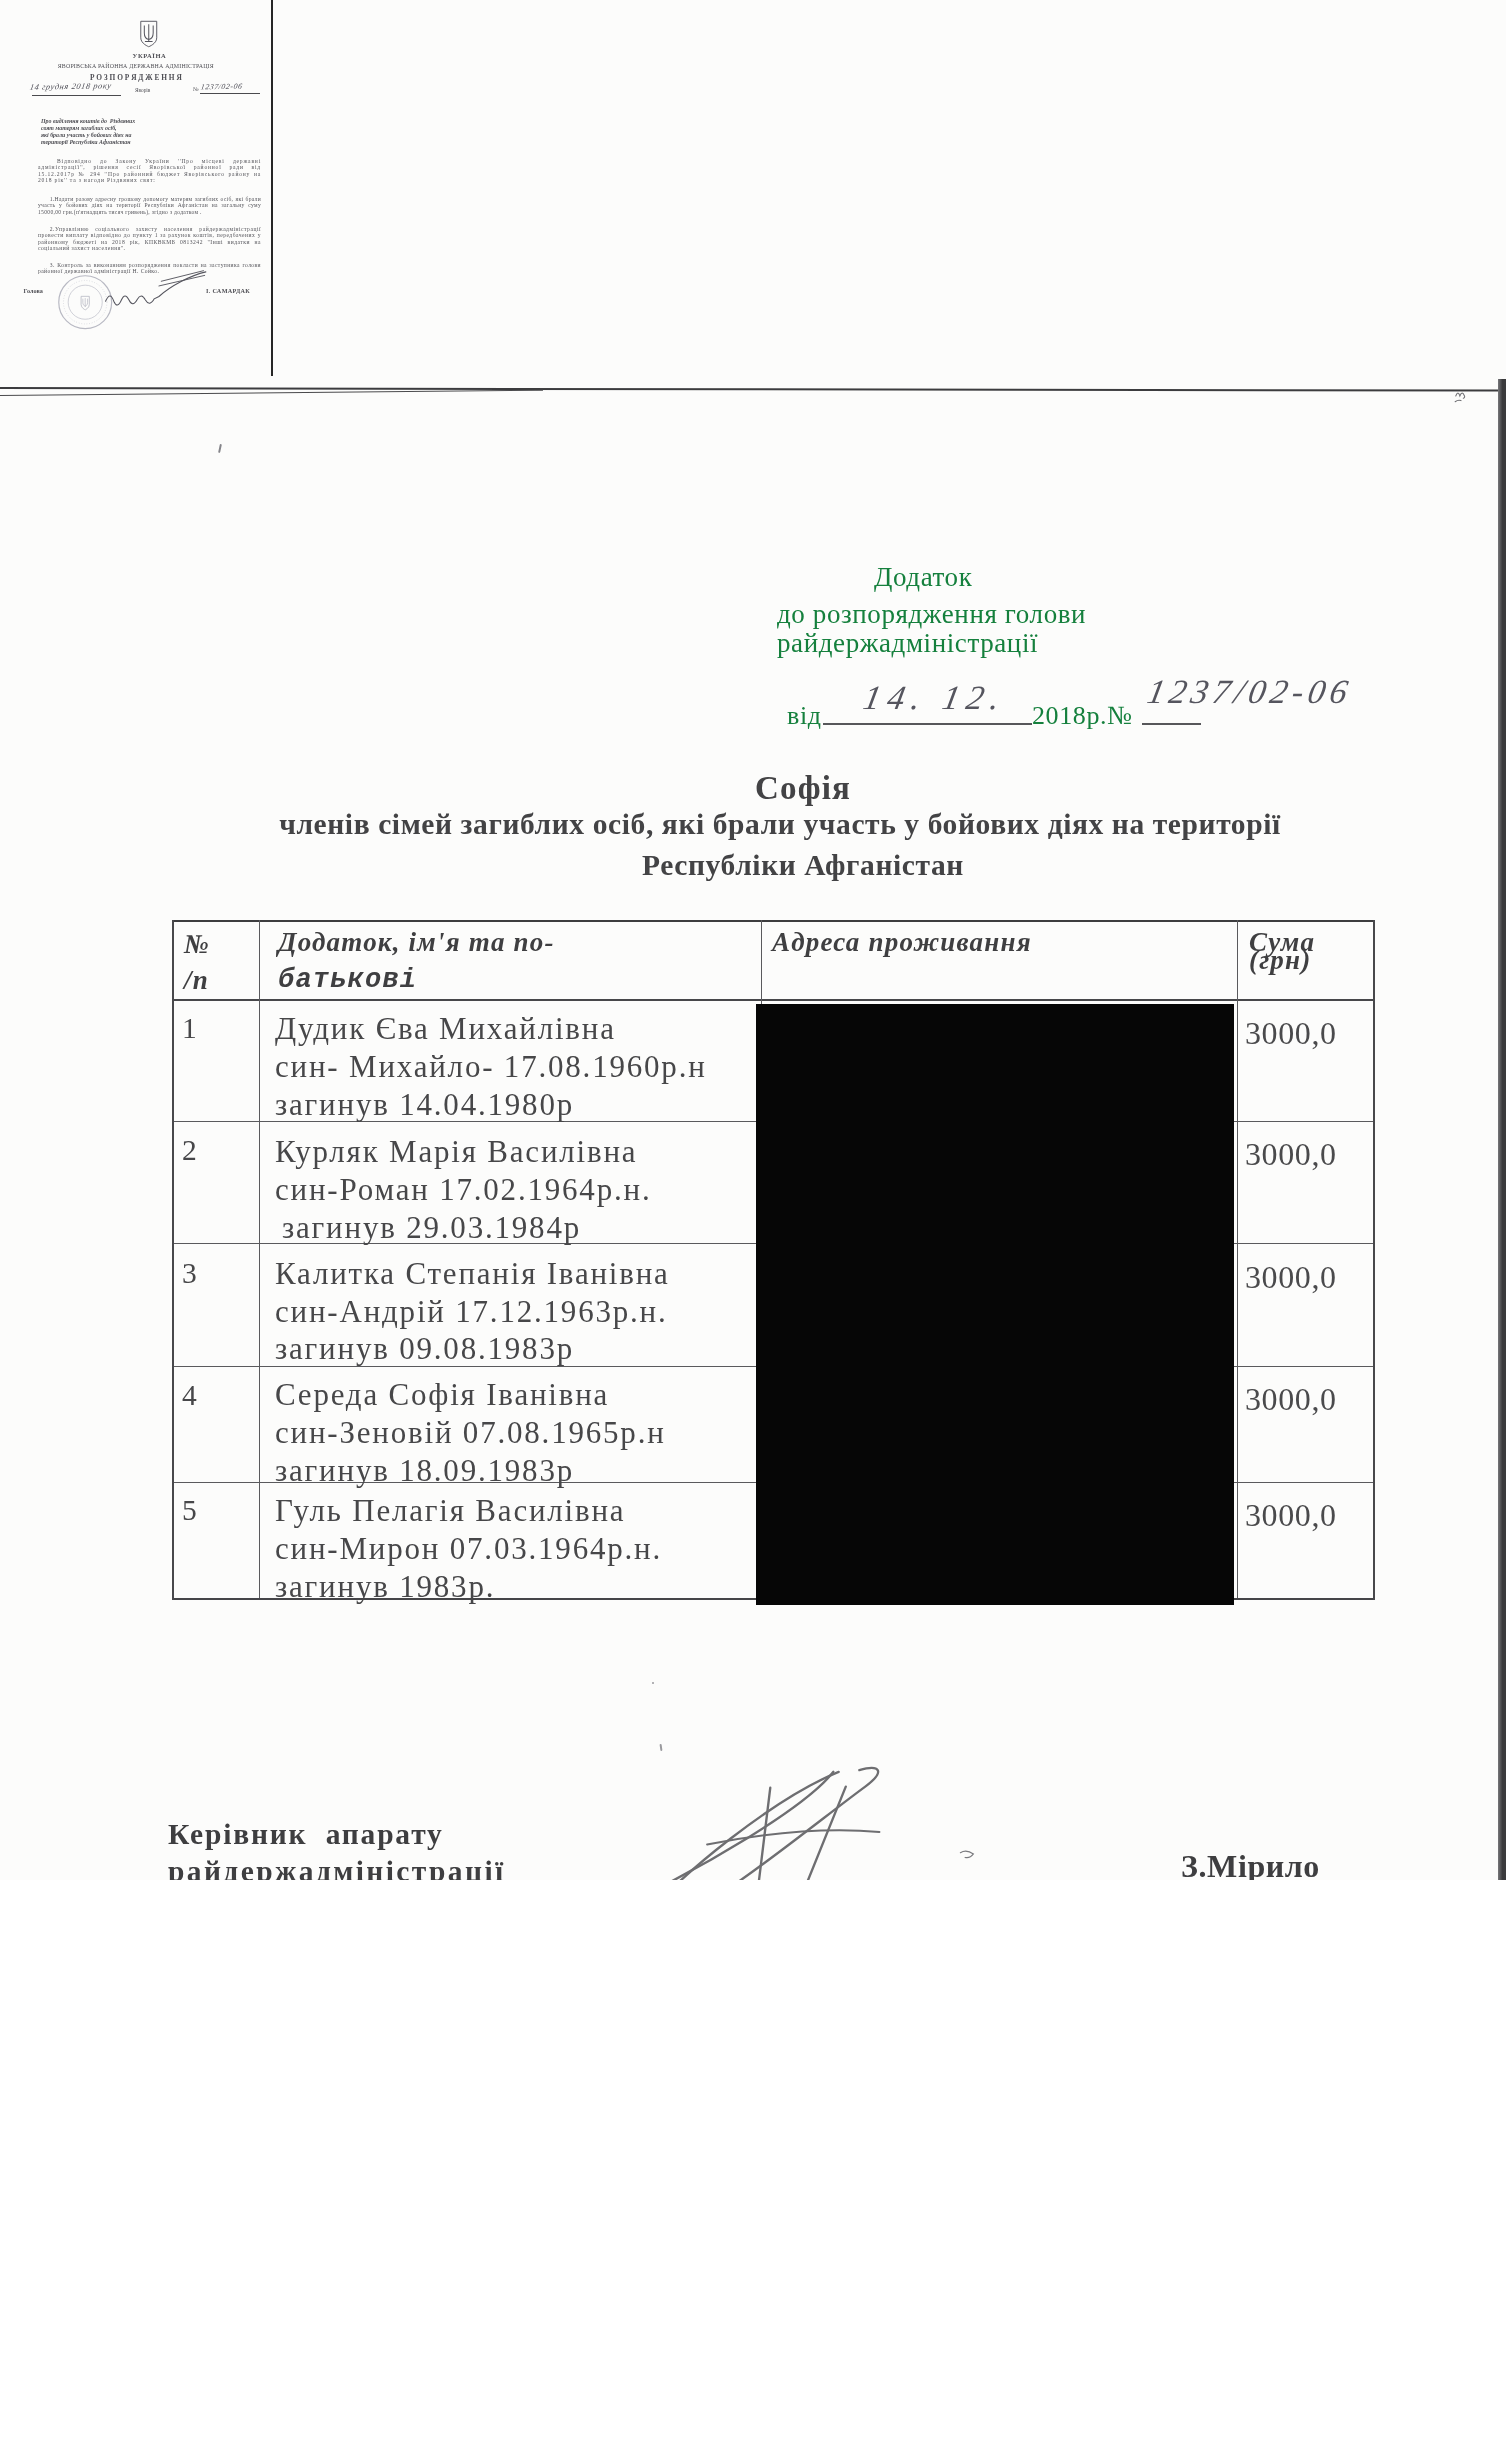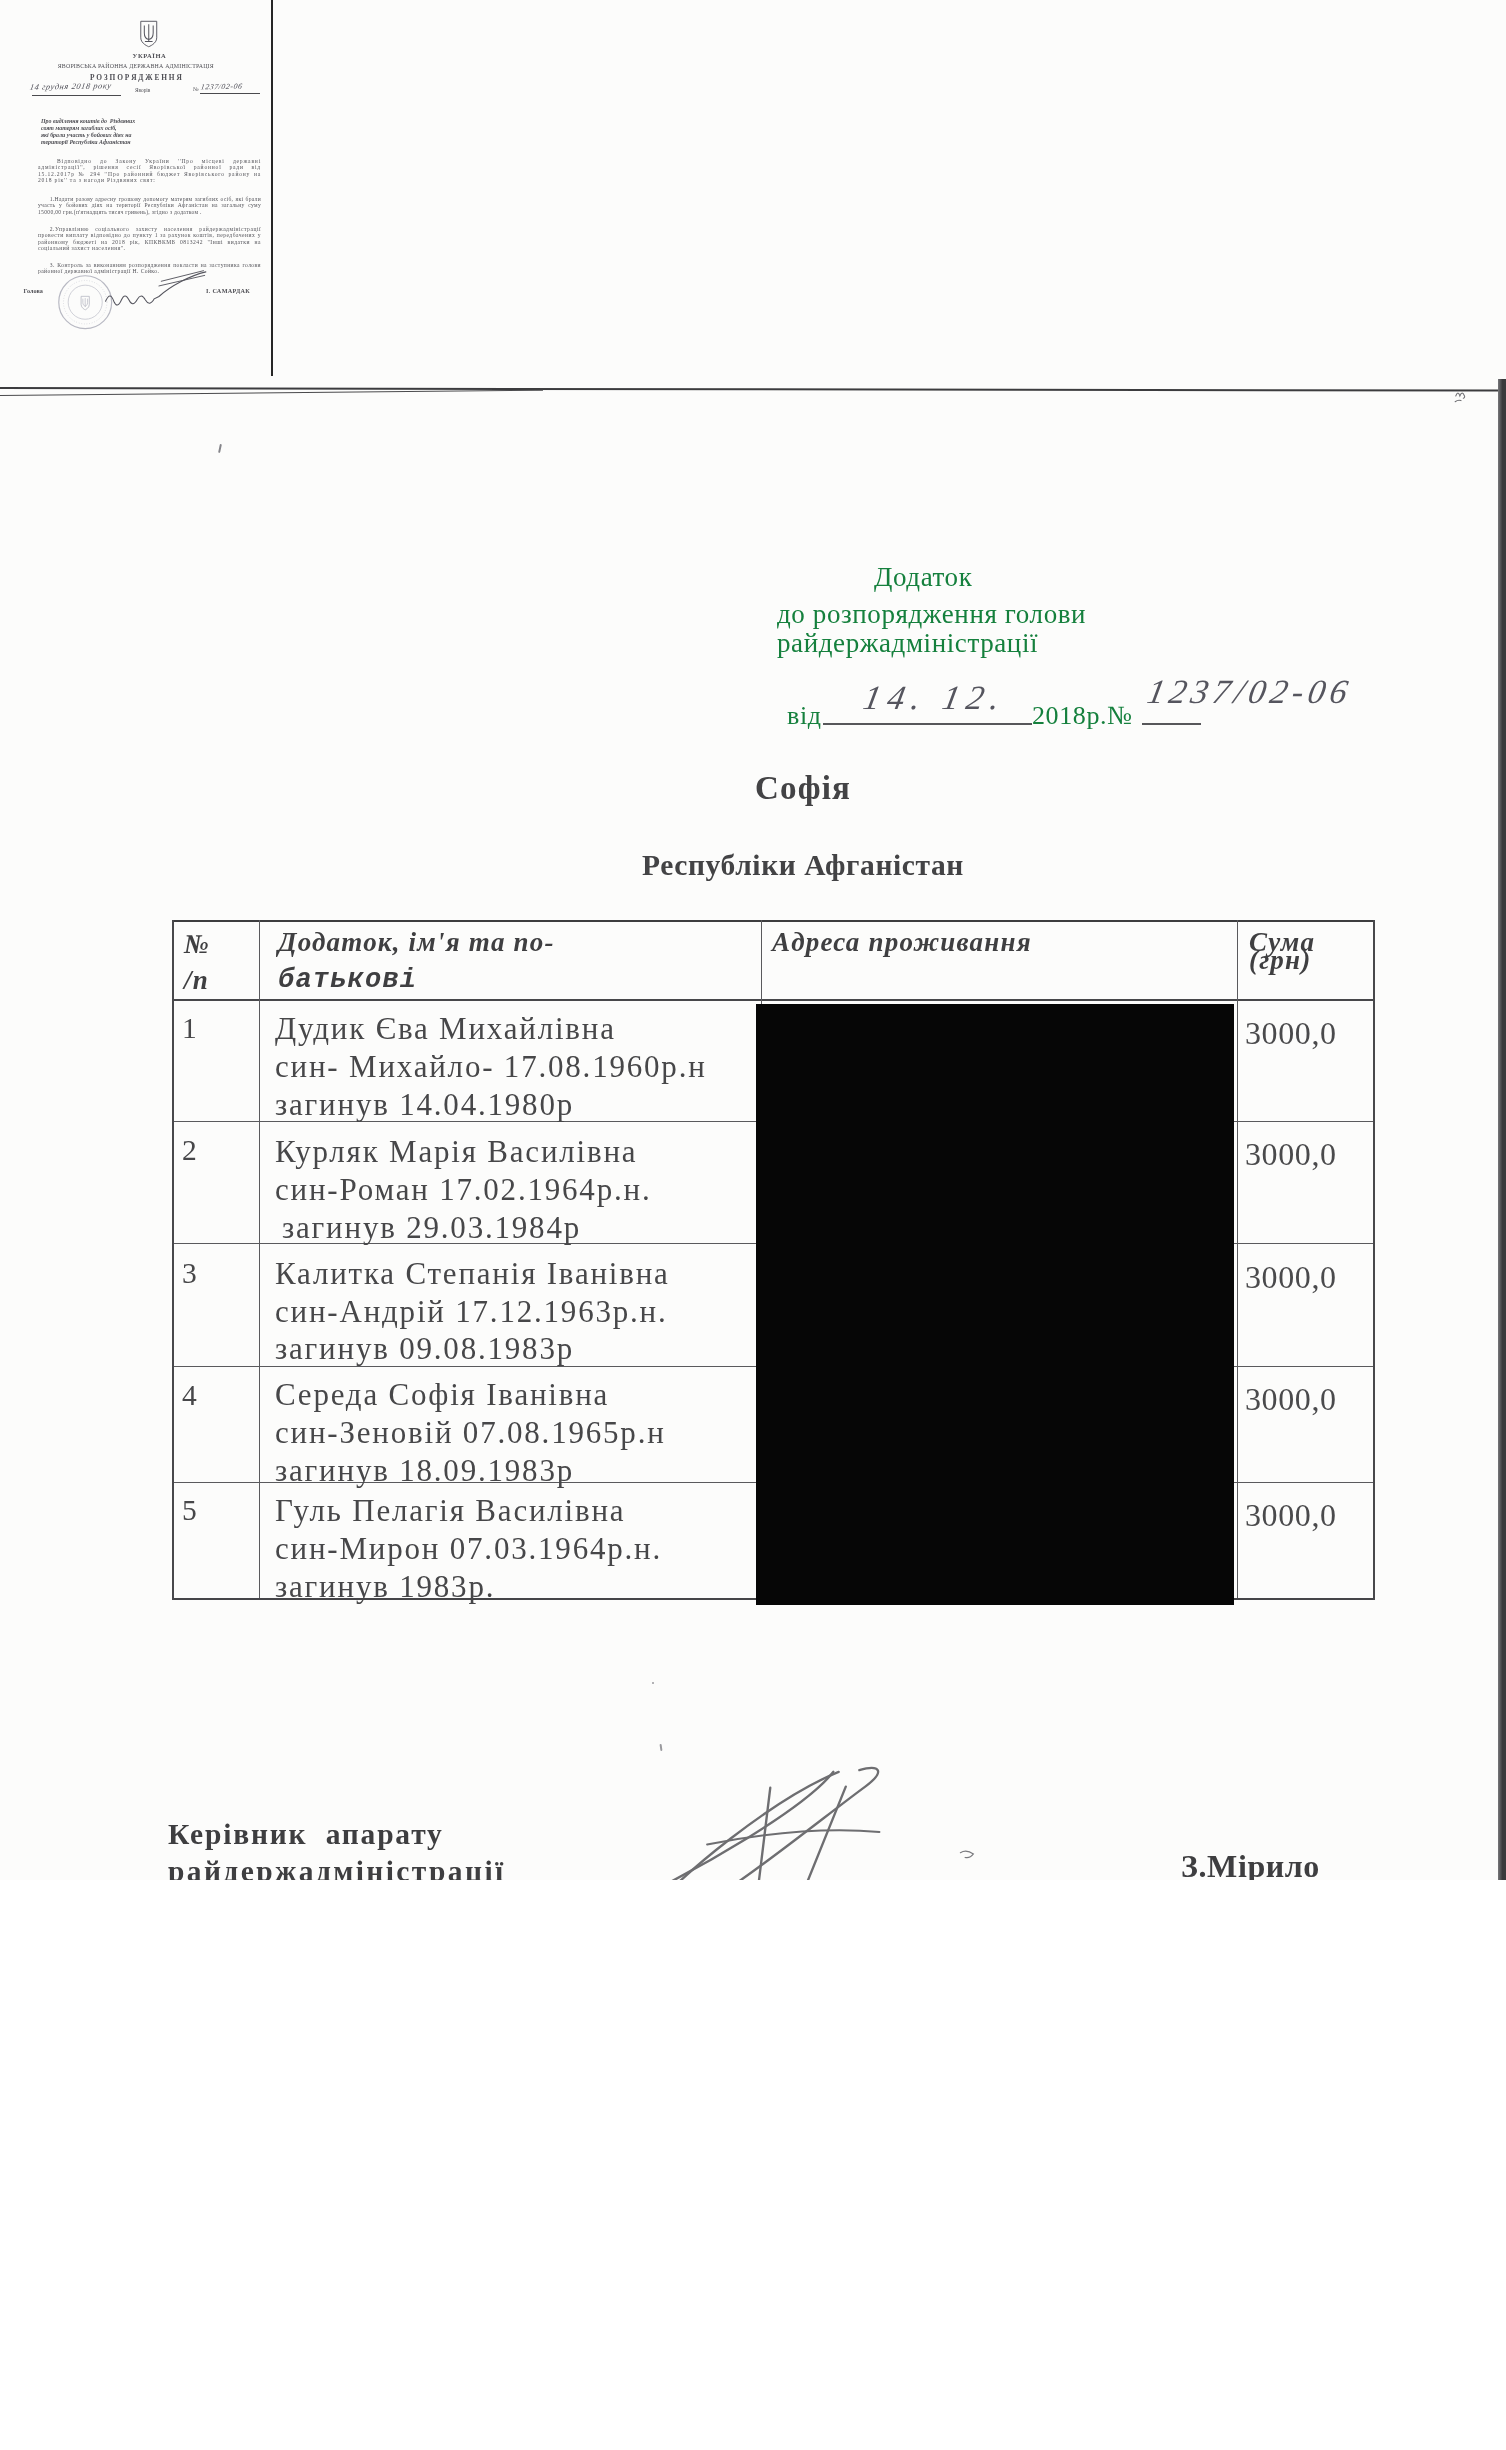--- a/index.html
+++ b/index.html
@@ -99,20 +99,21 @@
   <div class="abs ap tx" style="left:777px;top:628px;font-size:27px;">райдержадміністрації</div>
 
   <div class="abs ap tx" style="left:787px;top:701px;">від</div>
   <div class="abs bline" style="left:823px;top:723px;width:209px;height:1.8px;"></div>
   <div class="abs hw tx" style="left:864px;top:679px;font-size:34px;letter-spacing:7px;">14. 12.</div>
   <div class="abs ap tx" style="left:1032px;top:701px;">2018р.№</div>
   <div class="abs bline" style="left:1142px;top:723px;width:59px;height:1.8px;"></div>
   <div class="abs hw tx" style="left:1148px;top:673px;font-size:34px;letter-spacing:4.7px;">1237/02-06</div>
 
   <div class="abs title tx" style="left:171px;top:770px;width:1264px;text-align:center;font-size:33px;letter-spacing:1.2px;">Софія</div>
+  <div class="abs title tx" style="left:148px;top:808px;width:1264px;text-align:center;font-size:29.5px;letter-spacing:0.6px;">членів сімей загиблих осіб, які брали участь у бойових діях на території</div>
   <div class="abs title tx" style="left:171px;top:849px;width:1264px;text-align:center;font-size:29.5px;letter-spacing:0.6px;">Республіки Афганістан</div>
 
   <div class="abs" style="left:0;top:0;">
 
     <div class="abs" style="left:172px;top:920px;width:1203px;height:1.8px;background:#3d3d3f;"></div>
     <div class="abs" style="left:172px;top:999px;width:1203px;height:1.8px;background:#47474a;"></div>
     <div class="abs" style="left:172px;top:1121px;width:1203px;height:1.2px;background:#5a5a5d;"></div>
     <div class="abs" style="left:172px;top:1243px;width:1203px;height:1.2px;background:#5a5a5d;"></div>
     <div class="abs" style="left:172px;top:1366px;width:1203px;height:1.2px;background:#5a5a5d;"></div>
     <div class="abs" style="left:172px;top:1482px;width:1203px;height:1.2px;background:#5a5a5d;"></div>

